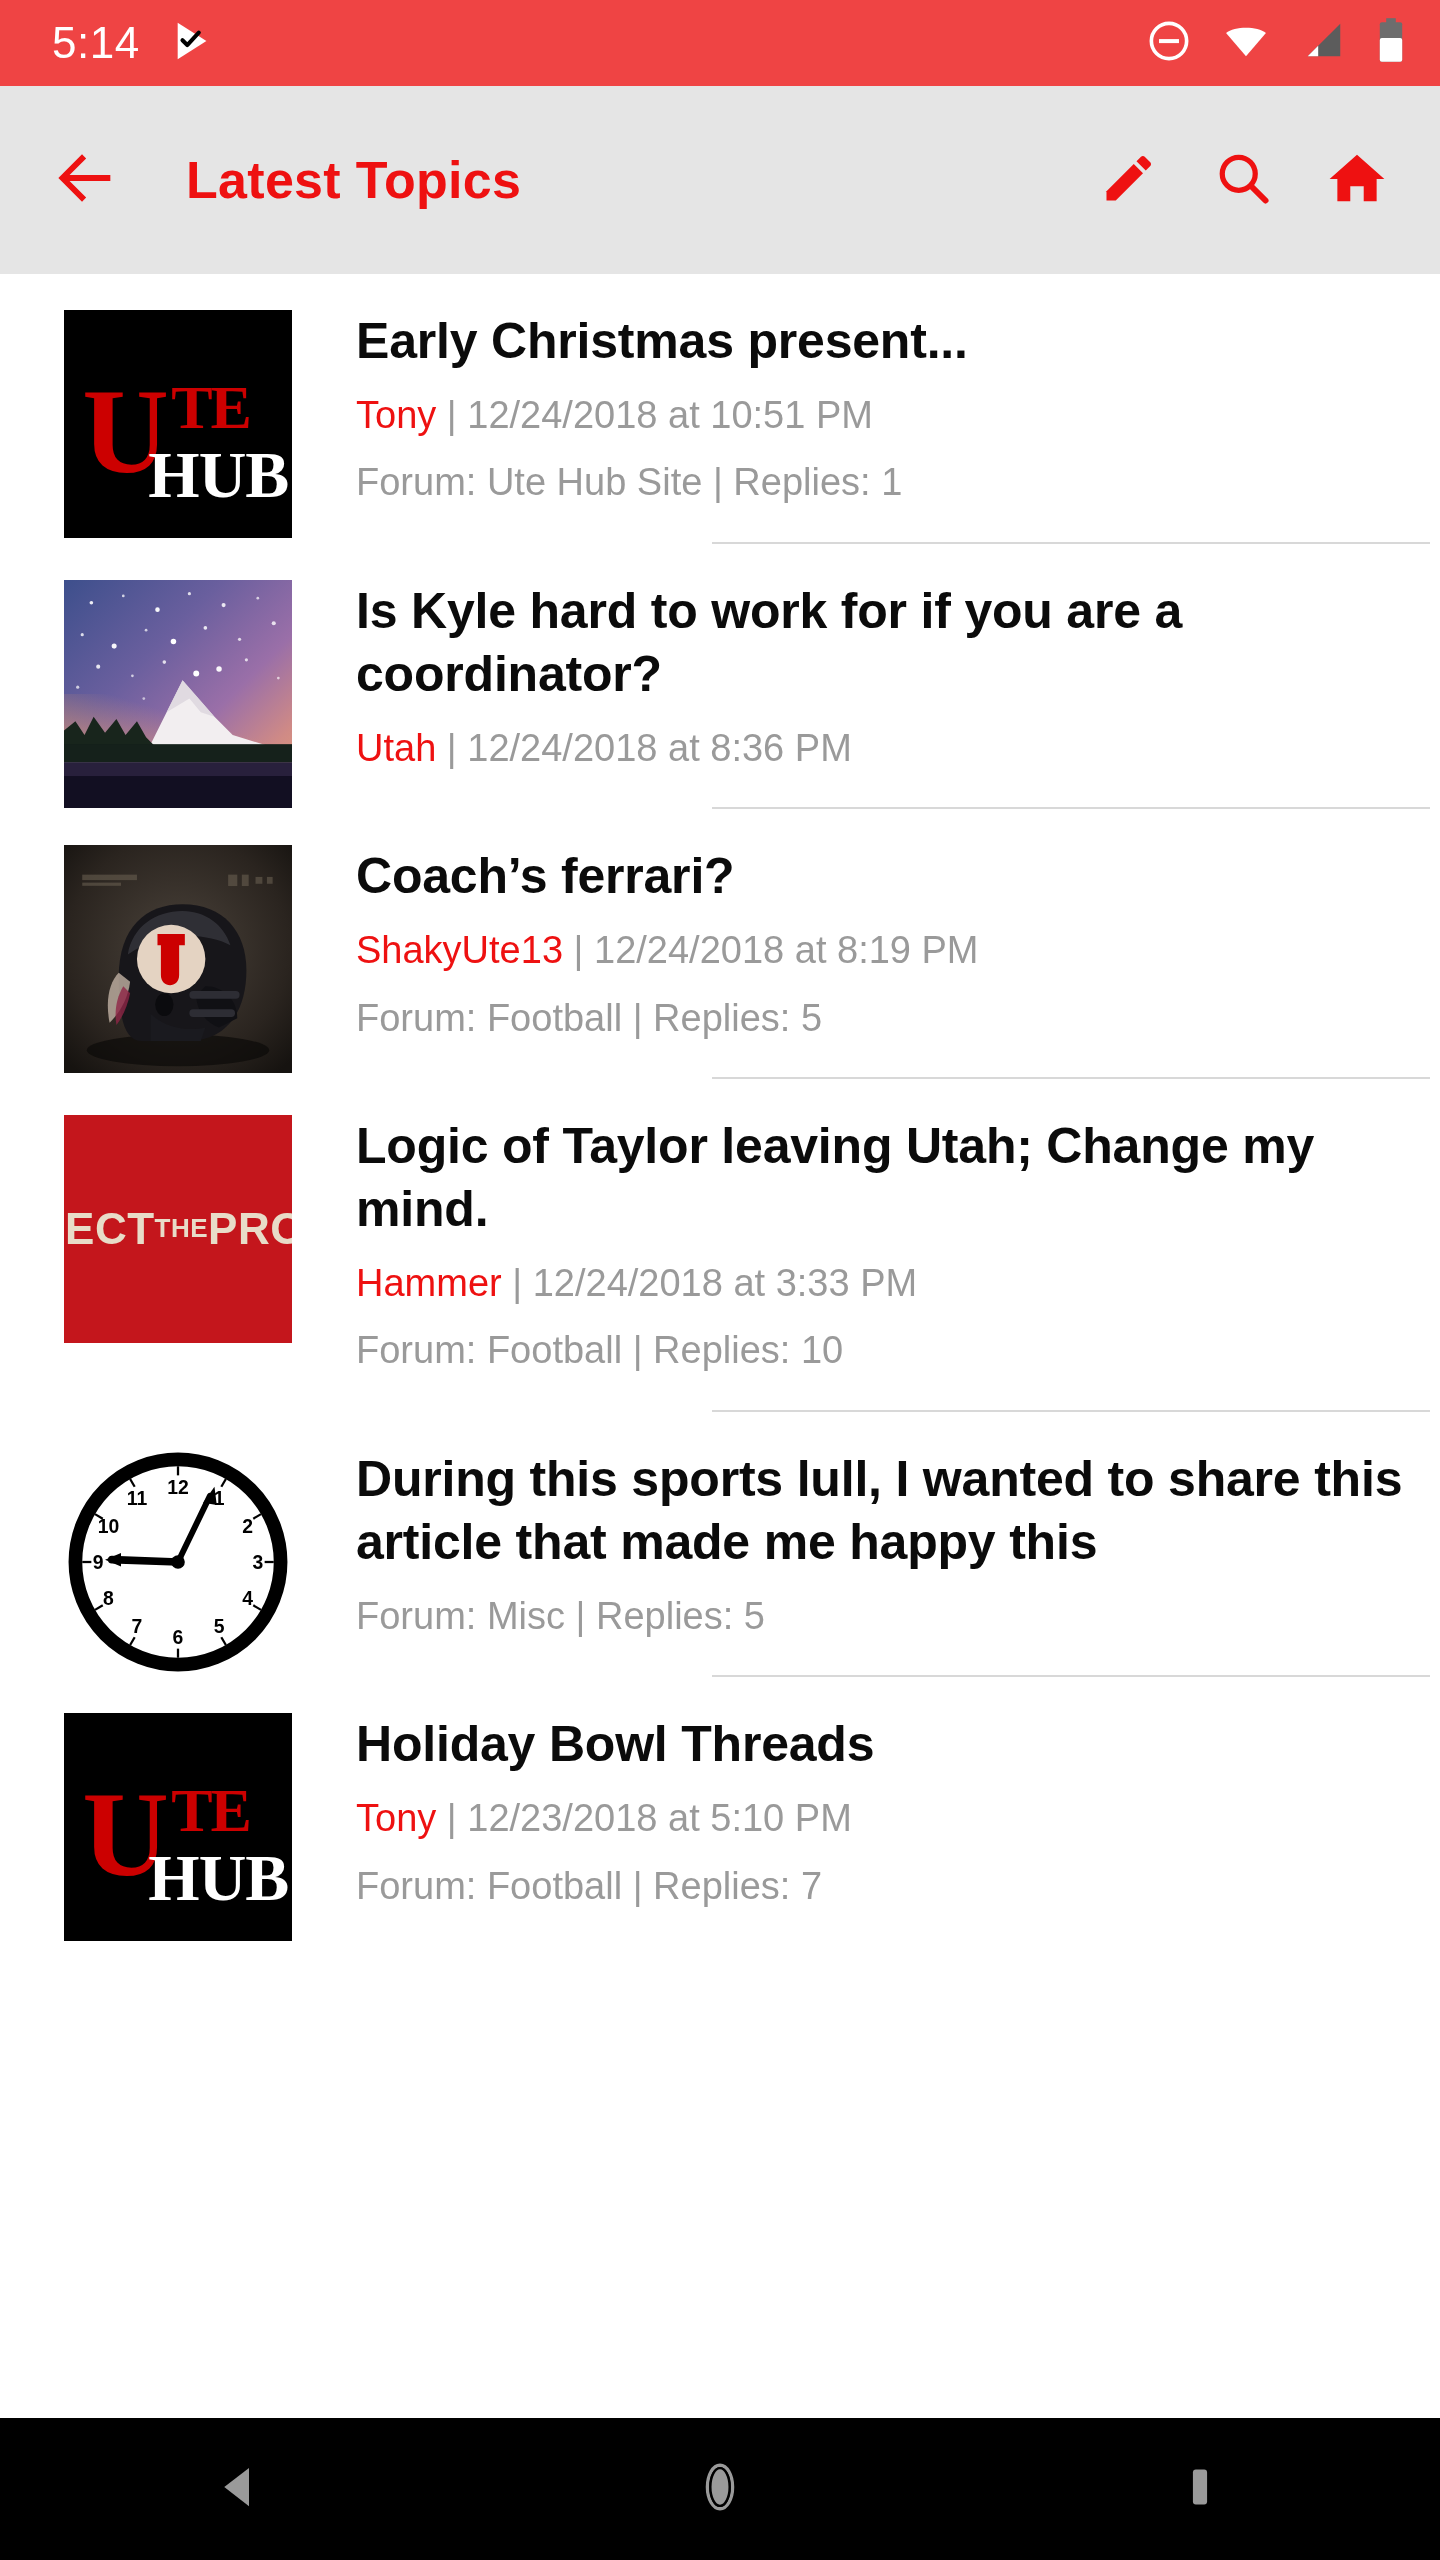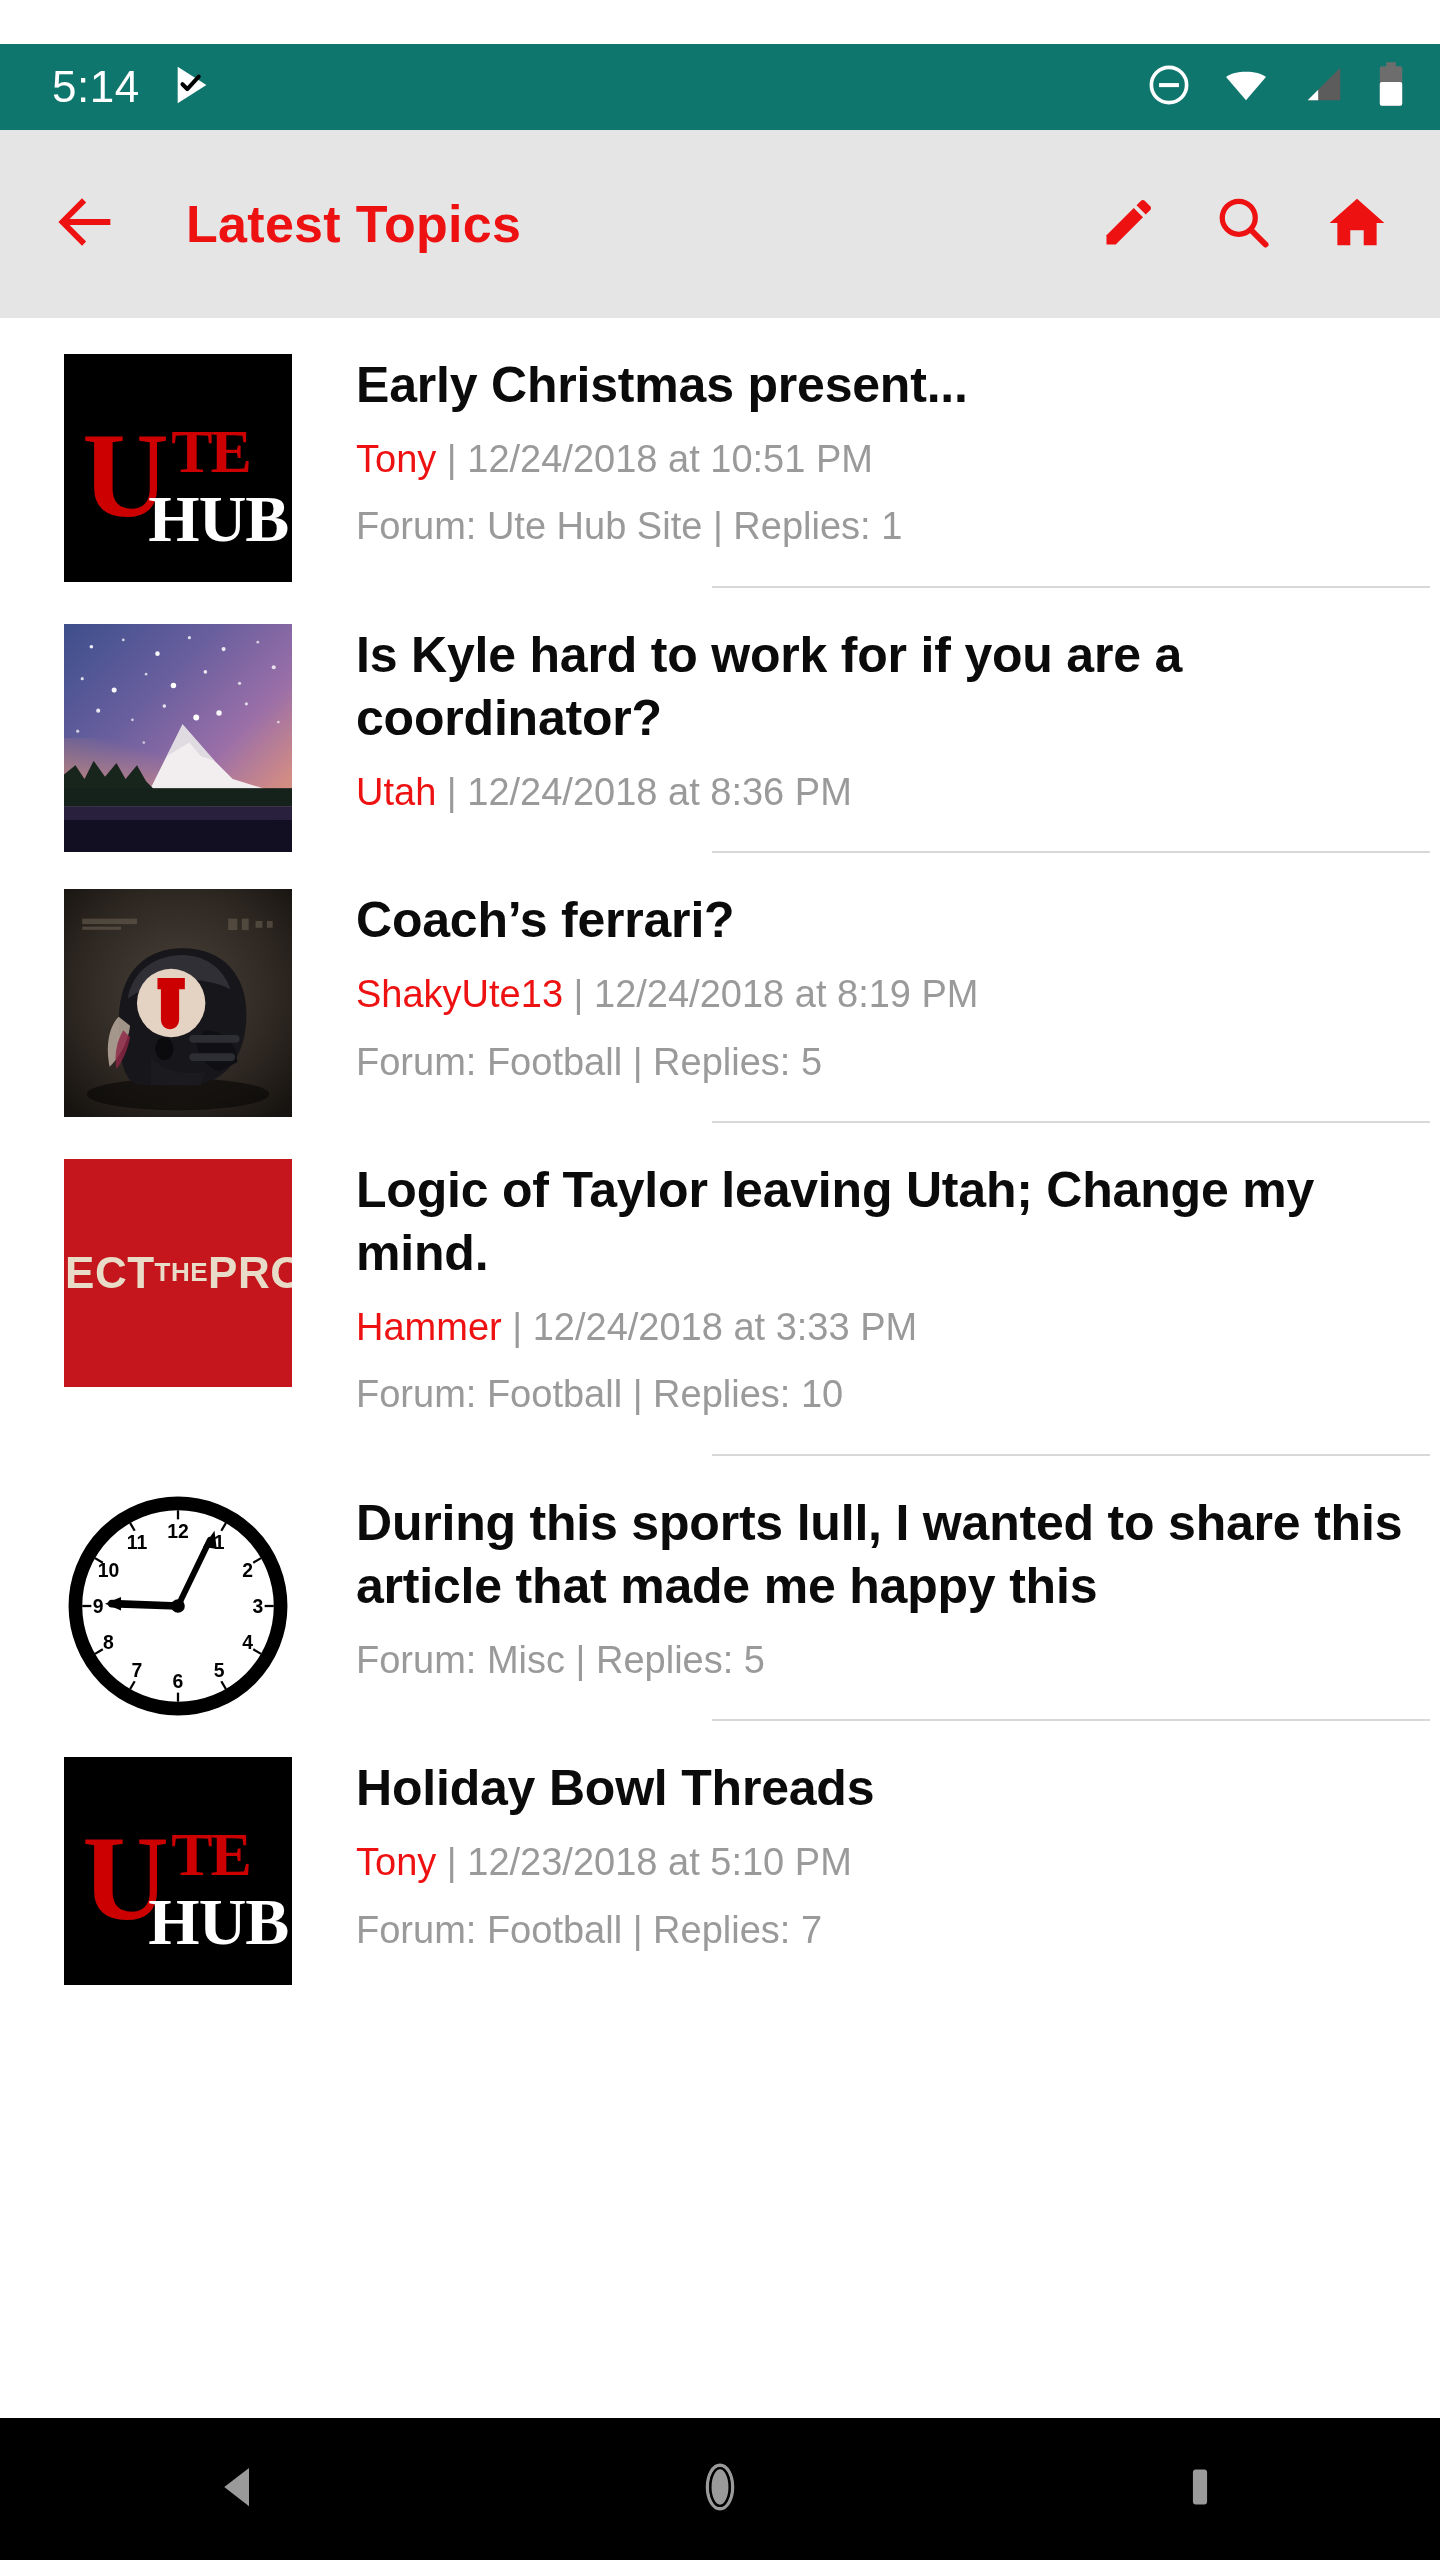--- a/index.html
+++ b/index.html
@@ -5,24 +5,23 @@
   * { margin:0; padding:0; box-sizing:border-box; }
   html, body {
     width:1440px; height:2560px;
     background:#ffffff;
     font-family:"Liberation Sans", sans-serif;
     overflow:hidden;
   }
 
   
   .status-bar{
-    height:86px; background:#0f766e; color:#fff;
+    height:86px; background:#ef4444; color:#fff;
     display:flex; align-items:center;
     padding:0 34px 0 52px;
-    margin-top:44px;
   }
   .status-time{ font-size:44px; font-weight:400; letter-spacing:.5px; line-height:1; }
   .status-left-icons{ display:flex; align-items:center; margin-left:30px; }
   .status-spacer{ flex:1; }
   .status-right-icons{ display:flex; align-items:center; gap:30px; }
 
   
   .app-bar{
     height:188px; background:#e5e5e5;
     display:flex; align-items:center;

